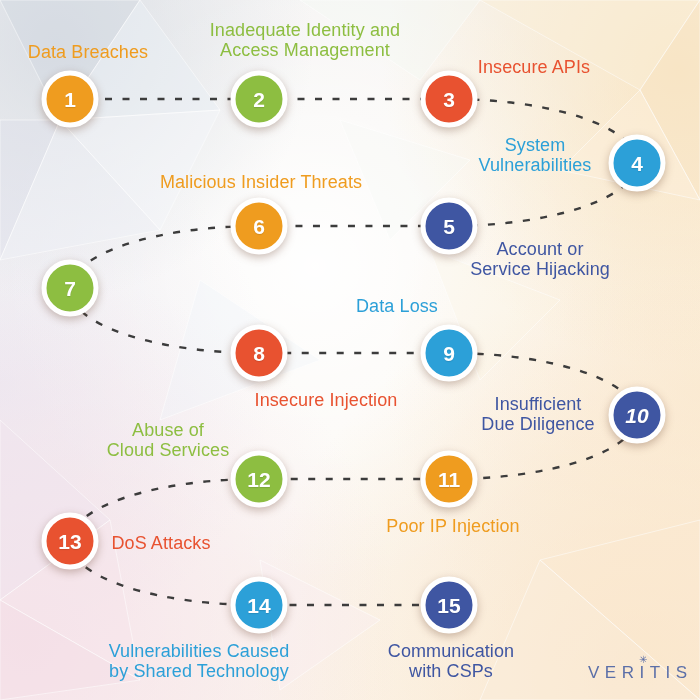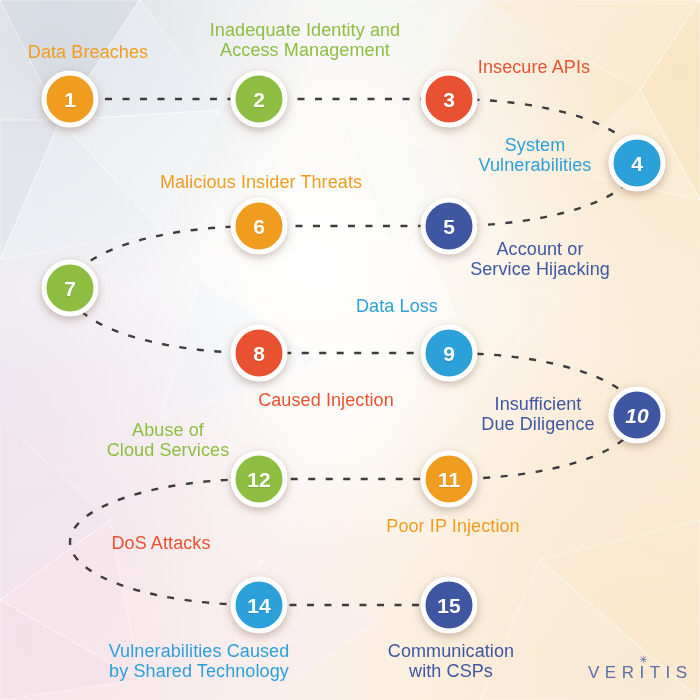--- a/index.html
+++ b/index.html
@@ -135,37 +135,40 @@
     </div>
   <div class="node" style="left: 637px; top: 415px; font-style: italic; --item-color: #3F56A2;">
       <span class="num">10</span>
     </div>
   <div class="node" style="left: 449px; top: 479px; text-align: center; --item-color: #EF9C1F;">
       <span class="num">11</span>
     </div>
   <div class="node" style="left: 259px; top: 479px; --item-color: #8DBE41;">
       <span class="num">12</span>
     </div>
+  <div class="node" style="left: 70px; top: 541px; --item-color: #E85230;">
+      <span class="num">13</span>
+    </div>
   <div class="node" style="left: 259px; top: 605px; --item-color: #2CA0D8;">
       <span class="num">14</span>
     </div>
   <div class="node" style="left: 449px; top: 605px; --item-color: #3F56A2;">
       <span class="num">15</span>
     </div>
 
   <div class="label" style="left: 88px; top: 52px; --item-color: #EF9C1F;">Data Breaches</div>
   <div class="label" style="left: 305px; top: 40px; --item-color: #8DBE41;">Inadequate Identity and
 Access Management</div>
   <div class="label" style="left: 534px; top: 67px; --item-color: #E85230;">Insecure APIs</div>
   <div class="label" style="left: 535px; top: 155px; --item-color: #2CA0D8;">System
 Vulnerabilities</div>
   <div class="label" style="left: 540px; top: 259px; --item-color: #3F56A2;">Account or
 Service Hijacking</div>
   <div class="label" style="left: 261px; top: 182px; --item-color: #EF9C1F;">Malicious Insider Threats</div>
-  <div class="label" style="left: 326px; top: 400px; --item-color: #E85230;">Caused Injection</div>
+  <div class="label" style="left: 326px; top: 400px; --item-color: #E85230;">Insecure Injection</div>
   <div class="label" style="left: 397px; top: 306px; --item-color: #2CA0D8;">Data Loss</div>
   <div class="label" style="left: 538px; top: 414px; --item-color: #3F56A2;">Insufficient
 Due Diligence</div>
   <div class="label" style="left: 453px; top: 526px; --item-color: #EF9C1F;">Poor IP Injection</div>
   <div class="label" style="left: 168px; top: 440px; --item-color: #8DBE41;">Abuse of
 Cloud Services</div>
   <div class="label" style="left: 161px; top: 543px; --item-color: #E85230;">DoS Attacks</div>
   <div class="label" style="left: 199px; top: 661px; --item-color: #2CA0D8;">Vulnerabilities Caused
 by Shared Technology</div>
   <div class="label" style="left: 451px; top: 661px; --item-color: #3F56A2;">Communication

